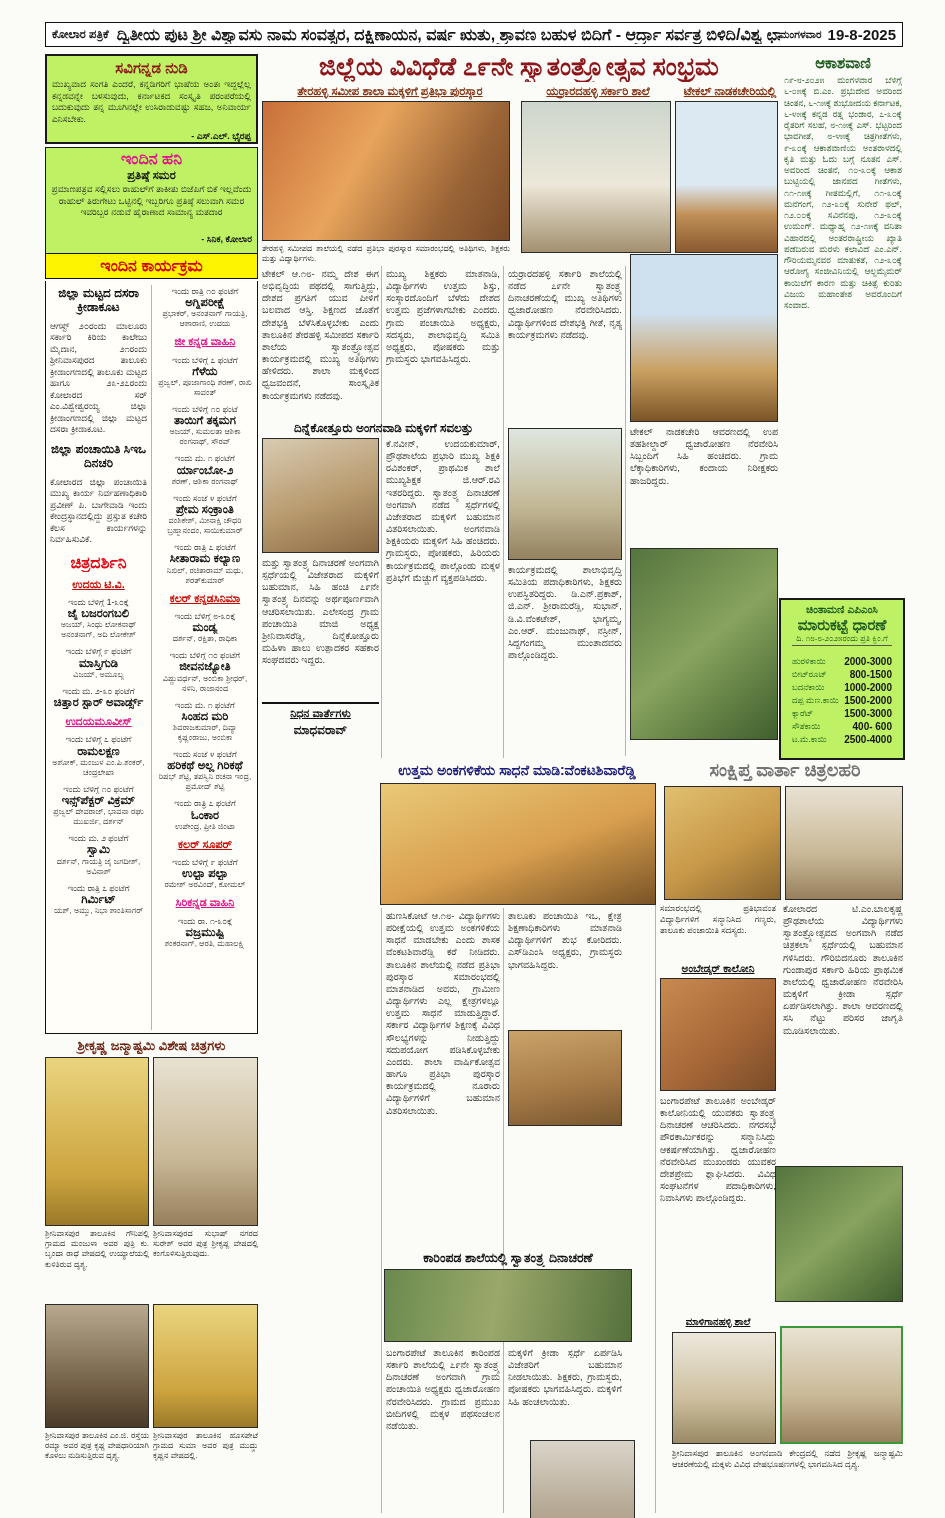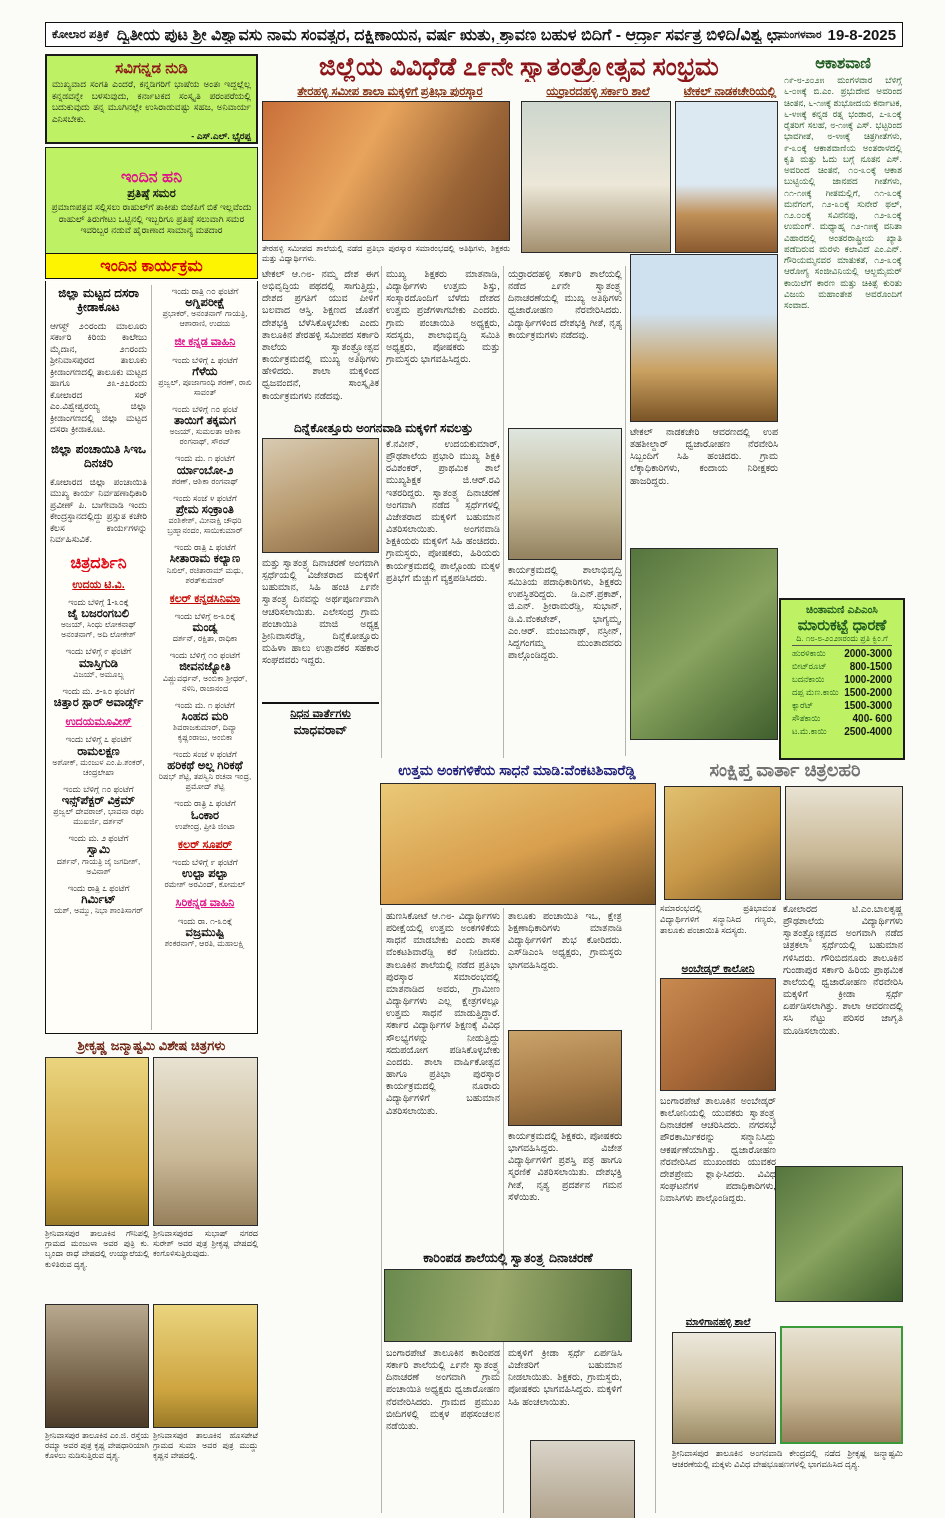--- a/index.html
+++ b/index.html
@@ -44,21 +44,21 @@
     <span style="font-size:10.5px;font-weight:bold;margin-right:6px;white-space:nowrap;">ಮಂಗಳವಾರ</span>
     <span style="font-size:15px;font-weight:bold;white-space:nowrap;">19-8-2025</span>
   </div>
 
   <div class="abs boxed" style="left:45px;top:54px;width:213px;height:90px;padding:3px 5px;">
     <div class="secthead" style="font-size:15px;color:#8b1518;">ಸವಿಗನ್ನಡ ನುಡಿ</div>
     <div class="bodytxt" style="height:52px;margin-top:2px;font-size:9px;">ಮುಖ್ಯವಾದ ಸಂಗತಿ ಎಂದರೆ, ಕನ್ನಡಿಗರಿಗೆ ಭಾಷೆಯ ಅಂತಃ ಇದ್ದಲ್ಲೆಲ್ಲ ಕನ್ನಡವನ್ನೇ ಬಳಸುವುದು, ಕರ್ನಾಟಕದ ಸಂಸ್ಕೃತಿ ಪರಂಪರೆಯಲ್ಲಿ ಬದುಕುವುದು ತನ್ನ ಮೂಗಿನಲ್ಲೇ ಉಸಿರಾಡುವಷ್ಟು ಸಹಜ, ಅನಿವಾರ್ಯ ಎನಿಸಬೇಕು.</div>
     <div style="font-size:9px;font-weight:bold;text-align:right;">- ಎಸ್.ಎಲ್. ಭೈರಪ್ಪ</div>
   </div>
 
-  <div class="abs boxed" style="left:45px;top:147px;width:213px;height:124px;padding:20px 5px;border-width:1.5px;">
+  <div class="abs boxed" style="left:45px;top:147px;width:213px;height:124px;padding:2px 5px;border-width:1.5px;">
     <div class="secthead" style="font-size:16px;color:#e0128a;">ಇಂದಿನ ಹನಿ</div>
     <div class="secthead" style="font-size:11.5px;color:#111;margin-top:1px;">ಪ್ರತಿಷ್ಠೆ ಸಮರ</div>
     <div style="font-size:9px;line-height:1.3;text-align:center;color:#1a1a1a;height:50px;overflow:hidden;margin-top:2px;">ಪ್ರಮಾಣಪತ್ರವ ಸಲ್ಲಿಸಲು ರಾಹುಲ್‌ಗೆ ತಾಕೀತು ಬಿಜೆಪಿಗೆ ಬಿಕೆ ಇಲ್ಲವೆಂದು ರಾಹುಲ್ ತಿರುಗೇಟು ಒಟ್ಟಿನಲ್ಲಿ ಇಬ್ಬರಿಗೂ ಪ್ರತಿಷ್ಠೆ ಸಲುವಾಗಿ ಸಮರ ಇವರಿಬ್ಬರ ನಡುವೆ ಹೈರಾಣಾದ ಸಾಮಾನ್ಯ ಮತದಾರ</div>
     <div style="font-size:9px;font-weight:bold;text-align:right;">- ಸಿನಿಕ, ಕೋಲಾರ</div>
   </div>
 
   <div class="abs" style="left:45px;top:253px;width:213px;height:26px;background:#fcf400;border:1.5px solid #111;box-sizing:border-box;display:flex;align-items:center;justify-content:center;">
     <span style="font-size:16px;font-weight:bold;color:#d40000;white-space:nowrap;">ಇಂದಿನ ಕಾರ್ಯಕ್ರಮ</span>
   </div>
 
@@ -227,21 +227,21 @@
   <div class="abs bodytxt" style="left:630px;top:426px;width:148px;height:118px;">ಟೇಕಲ್ ನಾಡಕಚೇರಿ ಆವರಣದಲ್ಲಿ ಉಪ ತಹಶೀಲ್ದಾರ್ ಧ್ವಜಾರೋಹಣ ನೆರವೇರಿಸಿ ಸಿಬ್ಬಂದಿಗೆ ಸಿಹಿ ಹಂಚಿದರು. ಗ್ರಾಮ ಲೆಕ್ಕಾಧಿಕಾರಿಗಳು, ಕಂದಾಯ ನಿರೀಕ್ಷಕರು ಹಾಜರಿದ್ದರು.</div>
   <div class="photo ph-green" style="left:630px;top:548px;width:148px;height:192px;"></div>
 
   <div class="abs secthead" style="left:784px;top:54px;width:118px;height:18px;font-size:15px;color:#1e5b1e;">ಆಕಾಶವಾಣಿ</div>
   <div class="abs bodytxt greentxt" style="left:784px;top:75px;width:118px;height:518px;font-size:8.8px;">೧೯-೮-೨೦೨೫ ಮಂಗಳವಾರ ಬೆಳಿಗ್ಗೆ ೬-೦೫ಕ್ಕೆ ಬಿ.ಎಂ. ಪ್ರಭುದೇವ ಅವರಿಂದ ಚಿಂತನ, ೬-೧೫ಕ್ಕೆ ಶುಭೋದಯ ಕರ್ನಾಟಕ, ೬-೪೫ಕ್ಕೆ ಕನ್ನಡ ರತ್ನ ಭಂಡಾರ, ೭-೩೦ಕ್ಕೆ ರೈತರಿಗೆ ಸಲಹೆ, ೮-೧೫ಕ್ಕೆ ಎಸ್. ಭಟ್ಟರಿಂದ ಭಾವಗೀತೆ, ೮-೪೫ಕ್ಕೆ ಚಿತ್ರಗೀತೆಗಳು, ೯-೩೦ಕ್ಕೆ ಆಕಾಶವಾಣಿಯ ಅಂತರಾಳದಲ್ಲಿ ಕೃತಿ ಮತ್ತು ಓದು ಬಗ್ಗೆ ನೂತನ ಎಸ್. ಅವರಿಂದ ಚಿಂತನೆ, ೧೦-೩೦ಕ್ಕೆ ಆಕಾಶ ಬುಟ್ಟಿಯಲ್ಲಿ ಜಾನಪದ ಗೀತೆಗಳು, ೧೧-೧೫ಕ್ಕೆ ಗೀತಮಲ್ಲಿಗೆ, ೧೧-೩೦ಕ್ಕೆ ಮನೆಗಂಗೆ, ೧೨-೩೦ಕ್ಕೆ ಸುನೇರೆ ಫಲ್, ೧೨.೦೦ಕ್ಕೆ ಸವಿನೆನಪು, ೧೨-೩೦ಕ್ಕೆ ಉಮಂಗ್. ಮಧ್ಯಾಹ್ನ ೧೨-೧೫ಕ್ಕೆ ವನಿತಾ ವಿಹಾರದಲ್ಲಿ ಅಂತರರಾಷ್ಟ್ರೀಯ ಖ್ಯಾತಿ ಪಡೆದಿರುವ ಮರಳು ಕಲಾವಿದೆ ಎಂ.ಎನ್. ಗೌರಿಯಮ್ಮನವರ ಮಾತುಕತೆ, ೧೨-೩೦ಕ್ಕೆ ಆರೋಗ್ಯ ಸಂಜೀವಿನಿಯಲ್ಲಿ ಆಲ್ಜಮೈಮರ್ ಕಾಯಿಲೆಗೆ ಕಾರಣ ಮತ್ತು ಚಿಕಿತ್ಸೆ ಕುರಿತು ವಿಜಯ ಮಹಾಂತೇಶ ಅವರೊಂದಿಗೆ ಸಂವಾದ.</div>
 
   <div class="abs boxed" style="left:779px;top:598px;width:126px;height:162px;padding:3px 11px;">
     <div class="secthead" style="font-size:10.5px;color:#1e5b1e;">ಚಿಂತಾಮಣಿ ಎಪಿಎಂಸಿ</div>
     <div class="secthead" style="font-size:15px;color:#1e5b1e;">ಮಾರುಕಟ್ಟೆ ಧಾರಣೆ</div>
     <div style="font-size:8px;color:#1e5b1e;text-align:center;white-space:nowrap;overflow:hidden;border-bottom:1px solid #555;padding-bottom:1px;">ದಿ. ೧೮-೮-೨೦೨೫ರಂದು ಪ್ರತಿ ಕ್ವಿಂ.ಗೆ</div>
-    <div style="display:flex;justify-content:space-between;margin-top:2px;text-align:center;">
+    <div style="display:flex;justify-content:space-between;margin-top:10px;text-align:center;">
       <span style="font-size:8.5px;color:#1e5b1e;overflow:hidden;white-space:nowrap;">ಹುರಳಿಕಾಯಿ</span>
       <span style="font-size:10px;font-weight:bold;">2000-3000</span>
     </div>
     <div style="display:flex;justify-content:space-between;margin-top:2px;">
       <span style="font-size:8.5px;color:#1e5b1e;overflow:hidden;white-space:nowrap;">ಬೀಟ್‌ರೂಟ್</span>
       <span style="font-size:10px;font-weight:bold;">800-1500</span>
     </div>
     <div style="display:flex;justify-content:space-between;margin-top:2px;">
       <span style="font-size:8.5px;color:#1e5b1e;overflow:hidden;white-space:nowrap;">ಬದನೆಕಾಯಿ</span>
       <span style="font-size:10px;font-weight:bold;">1000-2000</span>
@@ -270,21 +270,20 @@
     <div class="photo ph-portrait" style="left:268px;top:736px;width:105px;height:126px;"></div>
 
   </div>
 
   <div class="abs secthead" style="left:378px;top:762px;width:278px;height:18px;font-size:14px;color:#1b1b78;">ಉತ್ತಮ ಅಂಕಗಳಿಕೆಯ ಸಾಧನೆ ಮಾಡಿ:ವೆಂಕಟಶಿವಾರೆಡ್ಡಿ</div>
   <div class="photo ph-stage" style="left:380px;top:783px;width:276px;height:122px;"></div>
 
   <div class="abs bodytxt" style="left:386px;top:910px;width:114px;height:336px;">ಹುಣಸಿಕೋಟೆ ಆ.೧೮- ವಿದ್ಯಾರ್ಥಿಗಳು ಪರೀಕ್ಷೆಯಲ್ಲಿ ಉತ್ತಮ ಅಂಕಗಳಿಕೆಯ ಸಾಧನೆ ಮಾಡಬೇಕು ಎಂದು ಶಾಸಕ ವೆಂಕಟಶಿವಾರೆಡ್ಡಿ ಕರೆ ನೀಡಿದರು. ತಾಲೂಕಿನ ಶಾಲೆಯಲ್ಲಿ ನಡೆದ ಪ್ರತಿಭಾ ಪುರಸ್ಕಾರ ಸಮಾರಂಭದಲ್ಲಿ ಮಾತನಾಡಿದ ಅವರು, ಗ್ರಾಮೀಣ ವಿದ್ಯಾರ್ಥಿಗಳು ಎಲ್ಲ ಕ್ಷೇತ್ರಗಳಲ್ಲೂ ಉತ್ತಮ ಸಾಧನೆ ಮಾಡುತ್ತಿದ್ದಾರೆ. ಸರ್ಕಾರ ವಿದ್ಯಾರ್ಥಿಗಳ ಶಿಕ್ಷಣಕ್ಕೆ ವಿವಿಧ ಸೌಲಭ್ಯಗಳನ್ನು ನೀಡುತ್ತಿದ್ದು ಸದುಪಯೋಗ ಪಡಿಸಿಕೊಳ್ಳಬೇಕು ಎಂದರು. ಶಾಲಾ ವಾರ್ಷಿಕೋತ್ಸವ ಹಾಗೂ ಪ್ರತಿಭಾ ಪುರಸ್ಕಾರ ಕಾರ್ಯಕ್ರಮದಲ್ಲಿ ನೂರಾರು ವಿದ್ಯಾರ್ಥಿಗಳಿಗೆ ಬಹುಮಾನ ವಿತರಿಸಲಾಯಿತು.</div>
   <div class="abs bodytxt" style="left:508px;top:910px;width:114px;height:116px;">ತಾಲೂಕು ಪಂಚಾಯಿತಿ ಇಒ, ಕ್ಷೇತ್ರ ಶಿಕ್ಷಣಾಧಿಕಾರಿಗಳು ಮಾತನಾಡಿ ವಿದ್ಯಾರ್ಥಿಗಳಿಗೆ ಶುಭ ಕೋರಿದರು. ಎಸ್‌ಡಿಎಂಸಿ ಅಧ್ಯಕ್ಷರು, ಗ್ರಾಮಸ್ಥರು ಭಾಗವಹಿಸಿದ್ದರು.</div>
   <div class="photo ph-crowd" style="left:508px;top:1030px;width:114px;height:96px;background:linear-gradient(170deg,#c9a36a,#a87c48 55%,#7a5830);"></div>
-  <div class="abs bodytxt" style="left:508px;top:1130px;width:114px;height:116px;">ಕಾರ್ಯಕ್ರಮದಲ್ಲಿ ಶಿಕ್ಷಕರು, ಪೋಷಕರು ಭಾಗವಹಿಸಿದ್ದರು. ವಿಜೇತ ವಿದ್ಯಾರ್ಥಿಗಳಿಗೆ ಪ್ರಶಸ್ತಿ ಪತ್ರ ಹಾಗೂ ಸ್ಮರಣಿಕೆ ವಿತರಿಸಲಾಯಿತು. ದೇಶಭಕ್ತಿ ಗೀತೆ, ನೃತ್ಯ ಪ್ರದರ್ಶನ ಗಮನ ಸೆಳೆಯಿತು.</div>
 
   <div class="abs secthead" style="left:384px;top:1251px;width:248px;height:16px;font-size:12.5px;color:#111;">ಕಾರಿಂಪಡ ಶಾಲೆಯಲ್ಲಿ ಸ್ವಾತಂತ್ರ್ಯ ದಿನಾಚರಣೆ</div>
   <div class="photo ph-green" style="left:384px;top:1269px;width:248px;height:73px;background:linear-gradient(100deg,#6a8a4e,#9aa86a 45%,#55703c);"></div>
   <div class="abs bodytxt" style="left:386px;top:1347px;width:114px;height:164px;">ಬಂಗಾರಪೇಟೆ ತಾಲೂಕಿನ ಕಾರಿಂಪಡ ಸರ್ಕಾರಿ ಶಾಲೆಯಲ್ಲಿ ೭೯ನೇ ಸ್ವಾತಂತ್ರ್ಯ ದಿನಾಚರಣೆ ಅಂಗವಾಗಿ ಗ್ರಾಮ ಪಂಚಾಯಿತಿ ಅಧ್ಯಕ್ಷರು ಧ್ವಜಾರೋಹಣ ನೆರವೇರಿಸಿದರು. ಗ್ರಾಮದ ಪ್ರಮುಖ ಬೀದಿಗಳಲ್ಲಿ ಮಕ್ಕಳ ಪಥಸಂಚಲನ ನಡೆಯಿತು.</div>
   <div class="abs bodytxt" style="left:508px;top:1347px;width:114px;height:164px;">ಮಕ್ಕಳಿಗೆ ಕ್ರೀಡಾ ಸ್ಪರ್ಧೆ ಏರ್ಪಡಿಸಿ ವಿಜೇತರಿಗೆ ಬಹುಮಾನ ನೀಡಲಾಯಿತು. ಶಿಕ್ಷಕರು, ಗ್ರಾಮಸ್ಥರು, ಪೋಷಕರು ಭಾಗವಹಿಸಿದ್ದರು. ಮಕ್ಕಳಿಗೆ ಸಿಹಿ ಹಂಚಲಾಯಿತು.</div>
 
   <div class="abs secthead" style="left:666px;top:760px;width:238px;height:22px;font-size:18px;color:#737373;">ಸಂಕ್ಷಿಪ್ತ ವಾರ್ತಾ ಚಿತ್ರಲಹರಿ</div>
   <div class="photo ph-stage" style="left:664px;top:786px;width:117px;height:114px;background:linear-gradient(150deg,#e0c070,#c89848 55%,#8a6630);"></div>
   <div class="photo ph-room" style="left:785px;top:786px;width:118px;height:114px;"></div>
 

